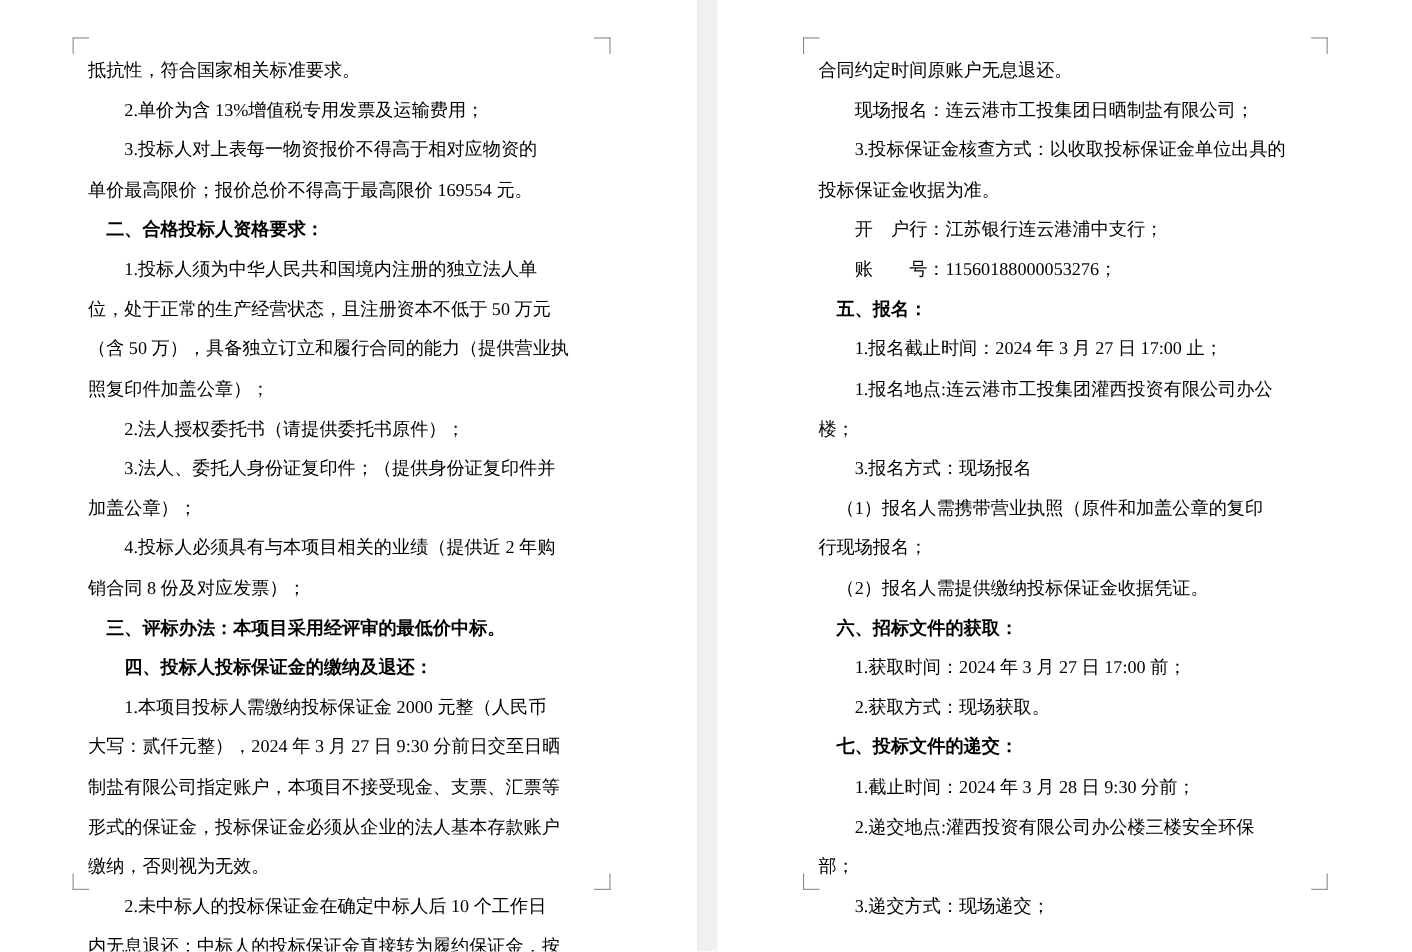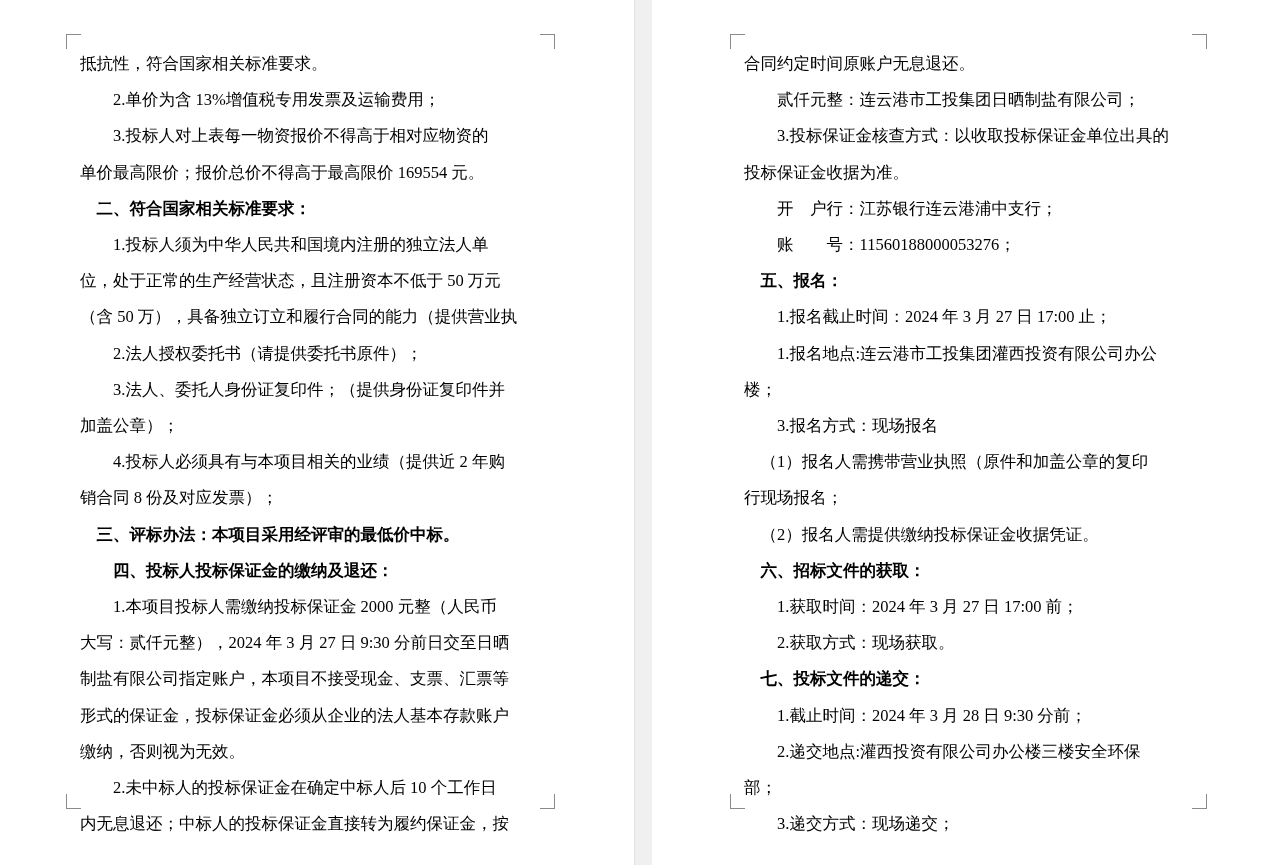--- a/index.html
+++ b/index.html
@@ -91,24 +91,25 @@
     <div class="mark tl" style="top:34px; left:66px;"></div>
     <div class="mark tr" style="top:34px; left:540px;"></div>
     <div class="mark bl" style="top:794px; left:66px;"></div>
     <div class="mark br" style="top:794px; left:540px;"></div>
 
     <div class="content">
       <p class="noindent">抵抗性，符合国家相关标准要求。</p>
       <p class="indent2">2.单价为含 13%增值税专用发票及运输费用；</p>
       <p class="indent2">3.投标人对上表每一物资报价不得高于相对应物资的</p>
       <p class="noindent">单价最高限价；报价总价不得高于最高限价 169554 元。</p>
-      <p class="heading-flush">二、符合国家相关标准要求：</p>
+      <p class="heading-flush">二、合格投标人资格要求：</p>
       <p class="indent2">1.投标人须为中华人民共和国境内注册的独立法人单</p>
       <p class="noindent">位，处于正常的生产经营状态，且注册资本不低于 50 万元</p>
       <p class="noindent">（含 50 万），具备独立订立和履行合同的能力（提供营业执</p>
+      <p class="noindent">照复印件加盖公章）；</p>
       <p class="indent2">2.法人授权委托书（请提供委托书原件）；</p>
       <p class="indent2">3.法人、委托人身份证复印件；（提供身份证复印件并</p>
       <p class="noindent">加盖公章）；</p>
       <p class="indent2">4.投标人必须具有与本项目相关的业绩（提供近 2 年购</p>
       <p class="noindent">销合同 8 份及对应发票）；</p>
       <p class="heading-flush">三、评标办法：本项目采用经评审的最低价中标。</p>
       <p class="heading">四、投标人投标保证金的缴纳及退还：</p>
       <p class="indent2">1.本项目投标人需缴纳投标保证金 2000 元整（人民币</p>
       <p class="noindent">大写：贰仟元整），2024 年 3 月 27 日 9:30 分前日交至日晒</p>
       <p class="noindent">制盐有限公司指定账户，本项目不接受现金、支票、汇票等</p>
@@ -120,21 +121,21 @@
   </div>
 
   <div class="page page-right">
     <div class="mark tl" style="top:34px; left:78px;"></div>
     <div class="mark tr" style="top:34px; left:540px;"></div>
     <div class="mark bl" style="top:794px; left:78px;"></div>
     <div class="mark br" style="top:794px; left:540px;"></div>
 
     <div class="content">
       <p class="noindent">合同约定时间原账户无息退还。</p>
-      <p class="indent2">贰仟元整：连云港市工投集团日晒制盐有限公司；</p>
+      <p class="indent2">现场报名：连云港市工投集团日晒制盐有限公司；</p>
       <p class="indent2">3.投标保证金核查方式：以收取投标保证金单位出具的</p>
       <p class="noindent">投标保证金收据为准。</p>
       <p class="indent2">开　户行：江苏银行连云港浦中支行；</p>
       <p class="indent2">账　　号：11560188000053276；</p>
       <p class="heading-flush">五、报名：</p>
       <p class="indent2">1.报名截止时间：2024 年 3 月 27 日 17:00 止；</p>
       <p class="indent2">1.报名地点:连云港市工投集团灌西投资有限公司办公</p>
       <p class="noindent">楼；</p>
       <p class="indent2">3.报名方式：现场报名</p>
       <p class="indent1">（1）报名人需携带营业执照（原件和加盖公章的复印</p>

